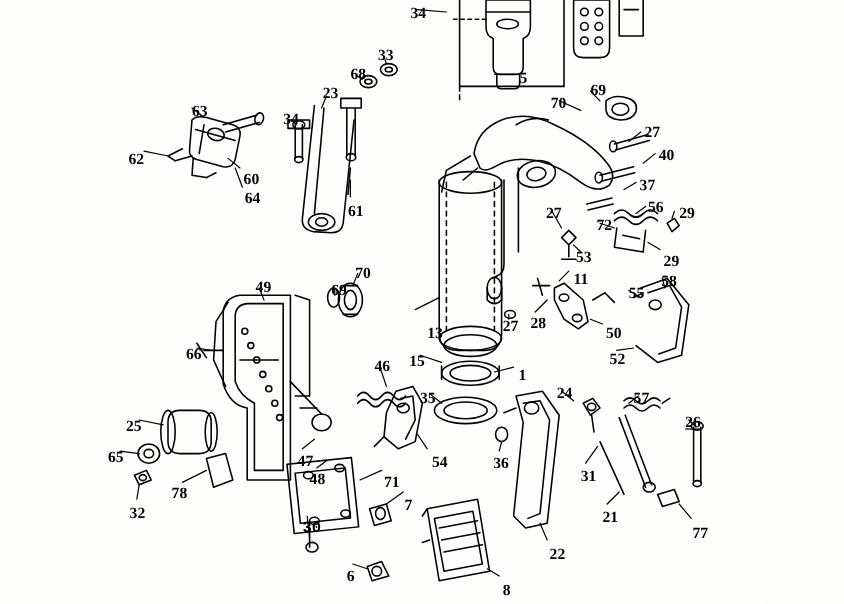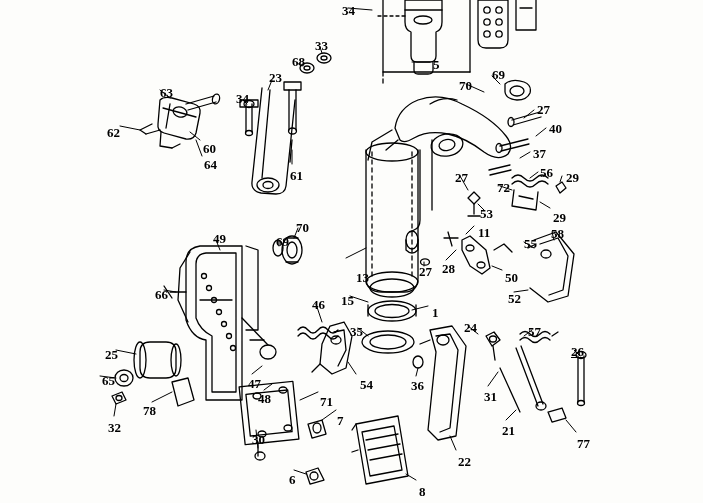--- a/index.html
+++ b/index.html
@@ -360,29 +360,29 @@
   <div class="callout" style="left:356px;top:256px;margin-top:15px;">13</div>
   <div class="callout" style="left:341px;top:294px;">15</div>
   <div class="callout" style="left:432px;top:306px;">1</div>
   <div class="callout" style="left:350px;top:325px;">35</div>
   <div class="callout" style="left:213px;top:232px;">49</div>
   <div class="callout" style="left:296px;top:221px;">70</div>
   <div class="callout" style="left:276px;top:235px;">69</div>
   <div class="callout" style="left:155px;top:288px;">66</div>
   <div class="callout" style="left:312px;top:298px;text-align:right;">46</div>
   <div class="callout" style="left:105px;top:348px;">25</div>
-  <div class="callout" style="left:90px;top:374px;margin-left:12px;">65</div>
+  <div class="callout" style="left:90px;top:374px;">65</div>
   <div class="callout" style="left:108px;top:421px;">32</div>
   <div class="callout" style="left:143px;top:404px;">78</div>
   <div class="callout" style="left:248px;top:377px;">47</div>
   <div class="callout" style="left:258px;top:392px;">48</div>
   <div class="callout" style="left:360px;top:378px;">54</div>
   <div class="callout" style="left:320px;top:395px;font-family:Liberation Serif, serif;">71</div>
   <div class="callout" style="left:337px;top:414px;">7</div>
-  <div class="callout" style="left:252px;top:433px;">30</div>
+  <div class="callout" style="left:252px;top:433px;font-family:Liberation Mono, monospace;">30</div>
   <div class="callout" style="left:289px;top:473px;">6</div>
   <div class="callout" style="left:419px;top:485px;">8</div>
   <div class="callout" style="left:458px;top:455px;">22</div>
   <div class="callout" style="left:411px;top:379px;">36</div>
   <div class="callout" style="left:464px;top:321px;">24</div>
   <div class="callout" style="left:484px;top:390px;">31</div>
   <div class="callout" style="left:502px;top:424px;">21</div>
   <div class="callout" style="left:528px;top:325px;">57</div>
   <div class="callout" style="left:571px;top:345px;text-decoration:underline;">26</div>
   <div class="callout" style="left:577px;top:437px;">77</div>

